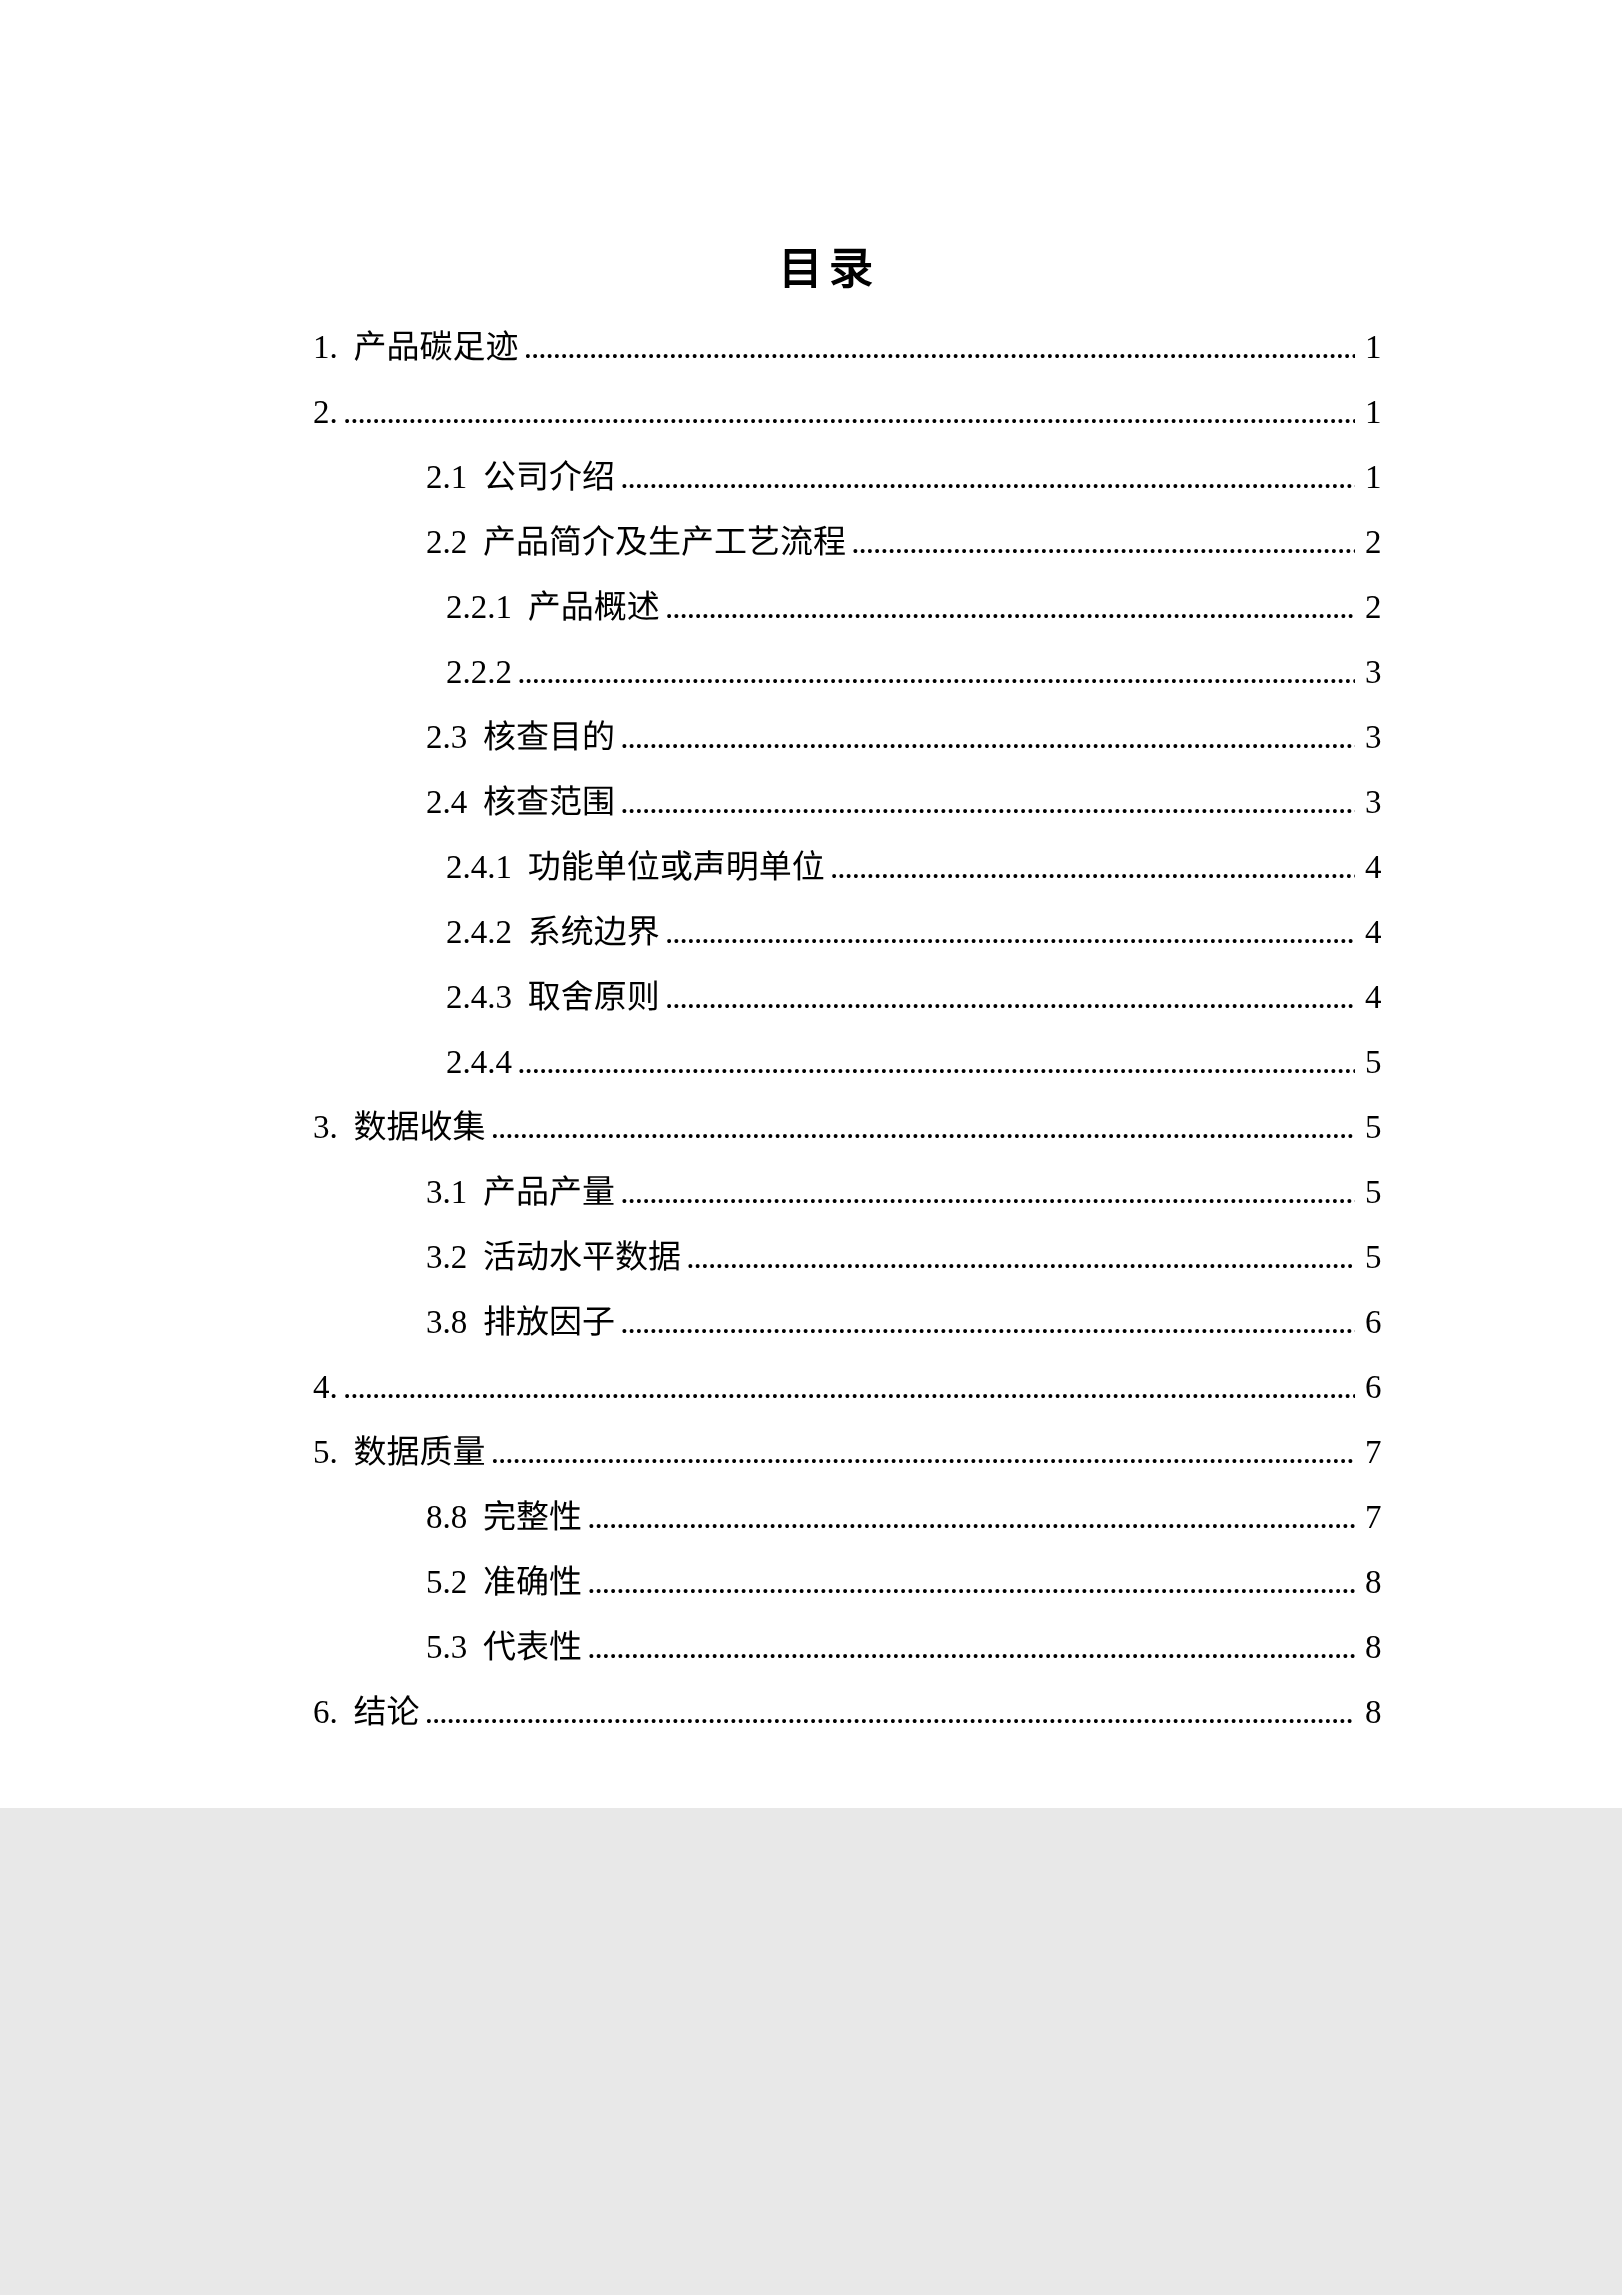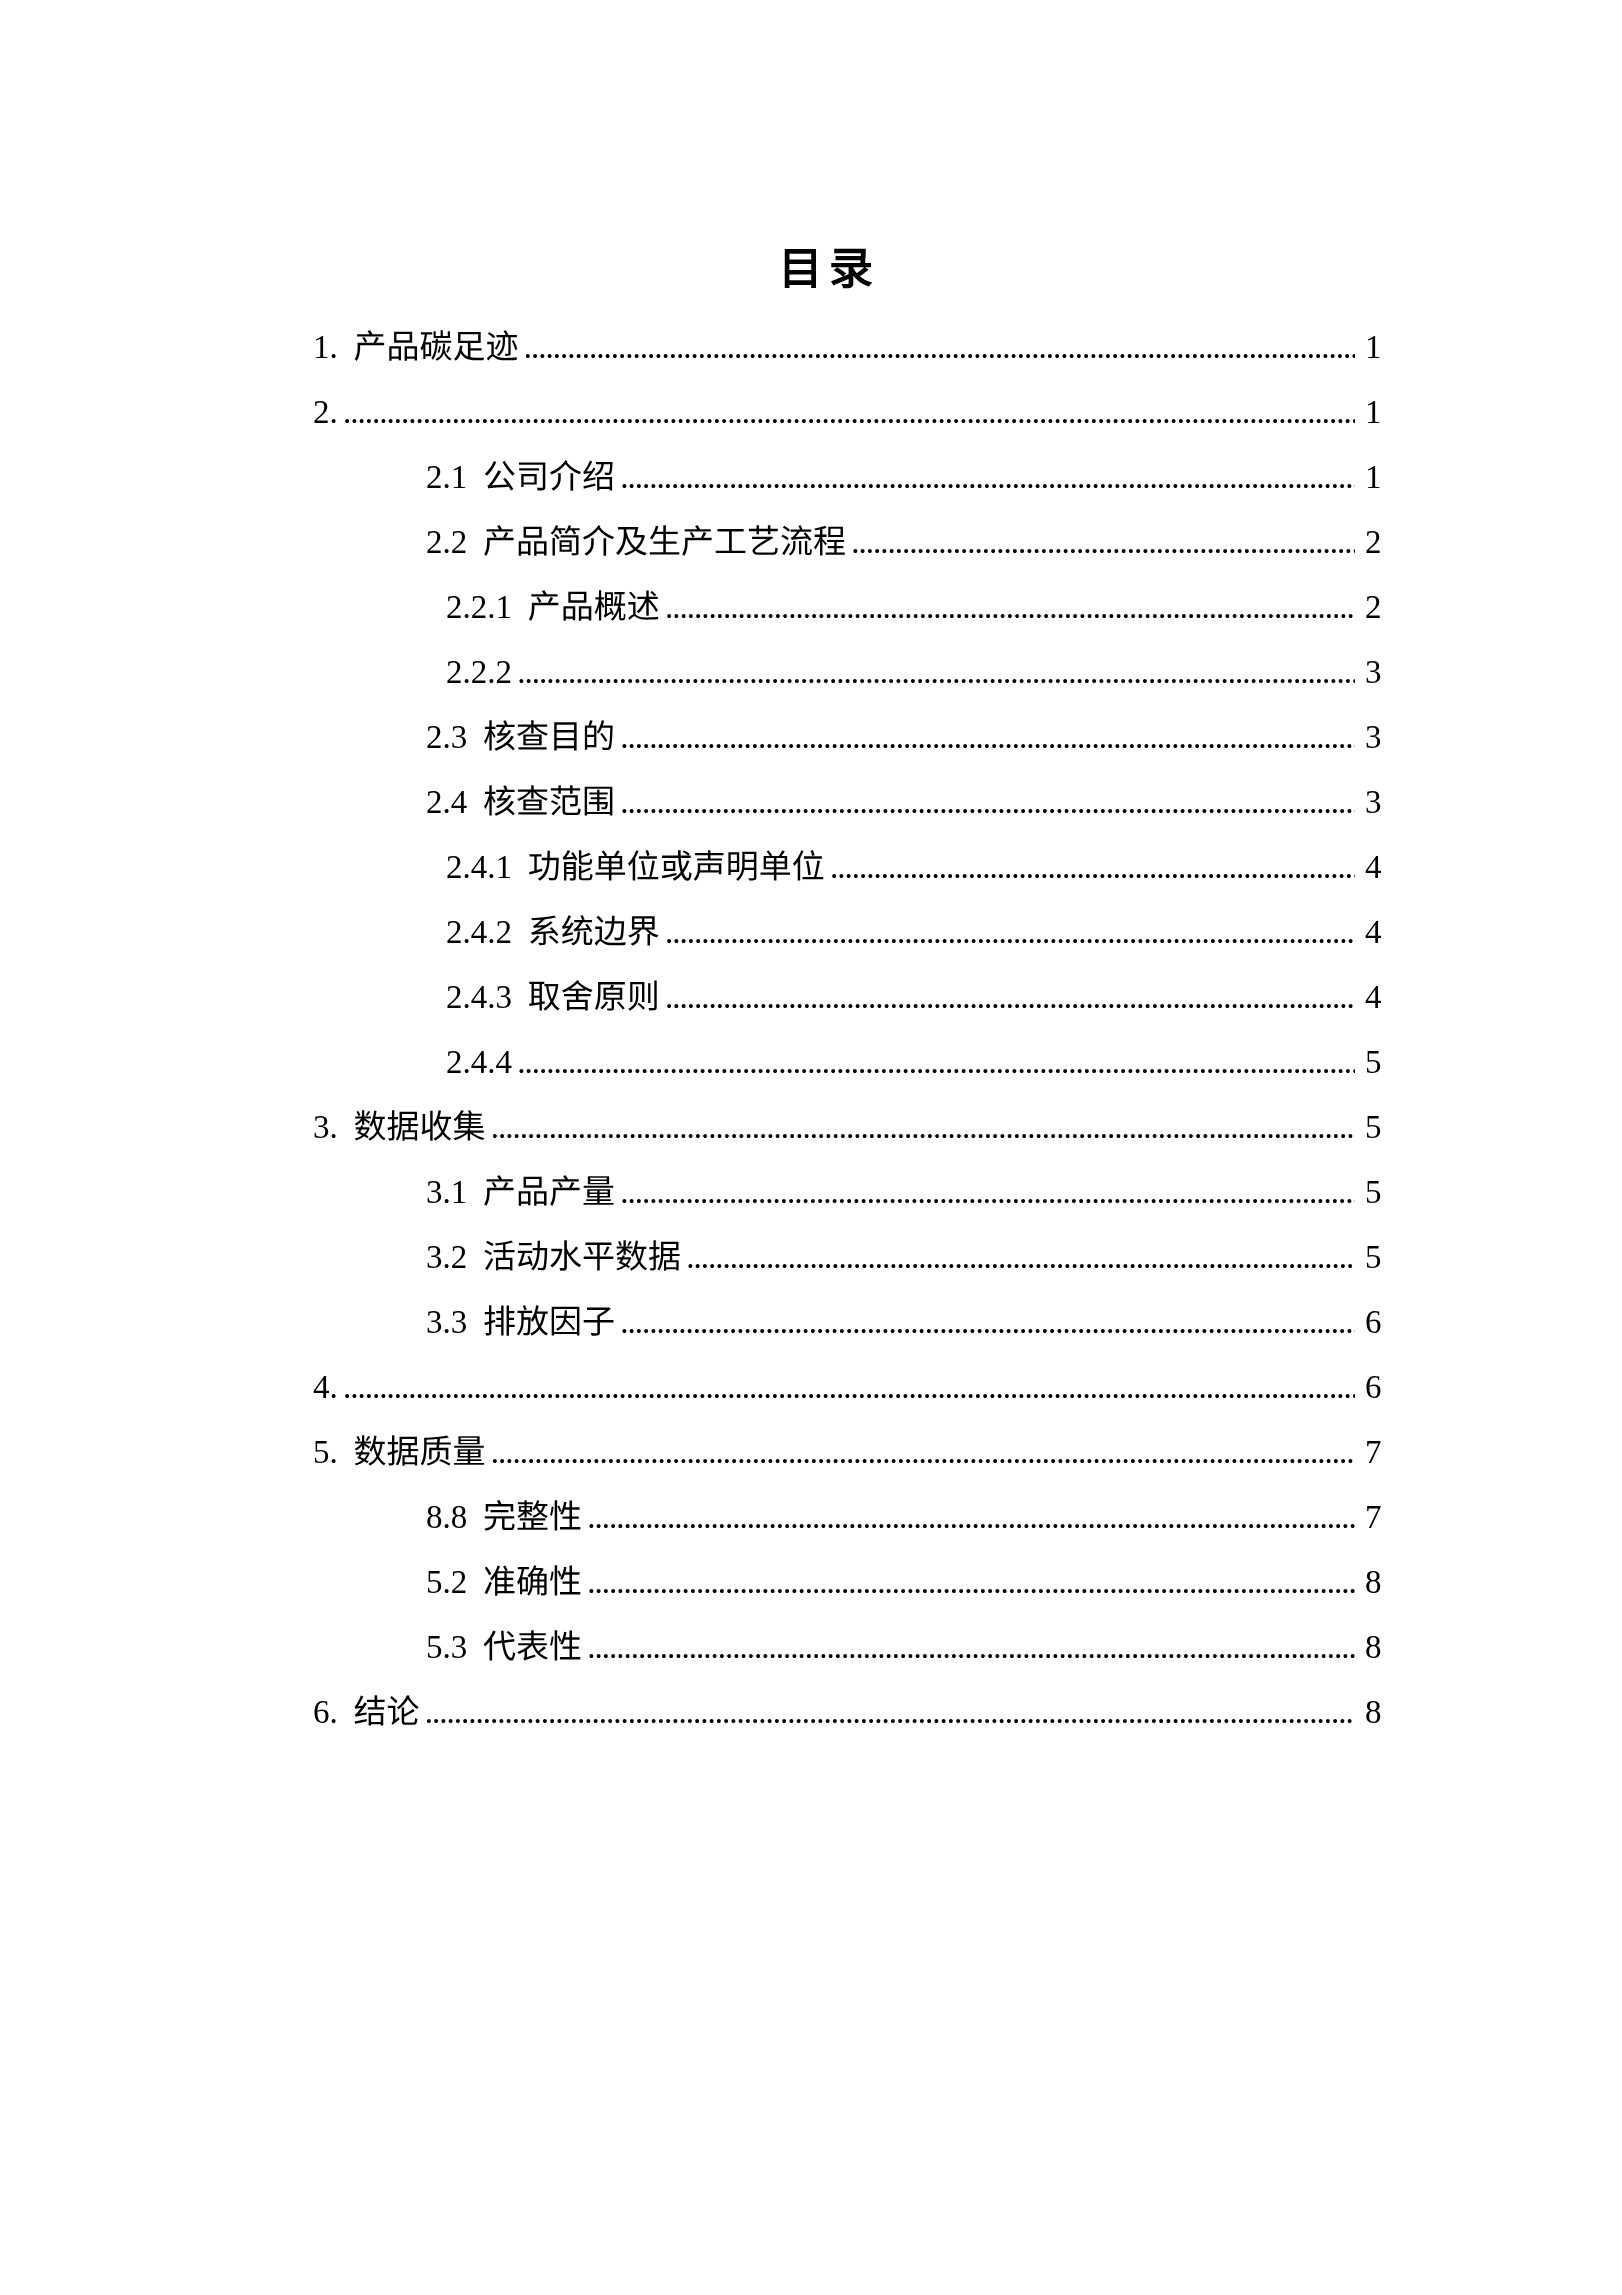--- a/index.html
+++ b/index.html
@@ -4,21 +4,21 @@
 <title>目录</title>
 <style>
   html, body {
     margin: 0;
     padding: 0;
     background: #e8e8e8;
   }
   .page {
     position: relative;
     width: 1623px;
-    height: 2295px;
+    height: 1808px;
     margin: 0 auto;
     background: #ffffff;
     color: #000000;
     font-family: "Liberation Serif", "DejaVu Serif", serif;
     overflow: hidden;
   }
   .page-title {
     position: absolute;
     top: 246px;
     left: 0;
@@ -158,21 +158,21 @@
         <span class="leader"></span>
         <span class="pagenum">5</span>
       </div>
       <div class="toc-row level-2">
         <span class="num">3.2</span>
         <span class="label">活动水平数据</span>
         <span class="leader"></span>
         <span class="pagenum">5</span>
       </div>
       <div class="toc-row level-2">
-        <span class="num">3.3</span>
+        <span class="num">3.8</span>
         <span class="label">排放因子</span>
         <span class="leader"></span>
         <span class="pagenum">6</span>
       </div>
       <div class="toc-row level-1">
         <span class="num">4.</span>
         <span class="leader"></span>
         <span class="pagenum">6</span>
       </div>
       <div class="toc-row level-1">

